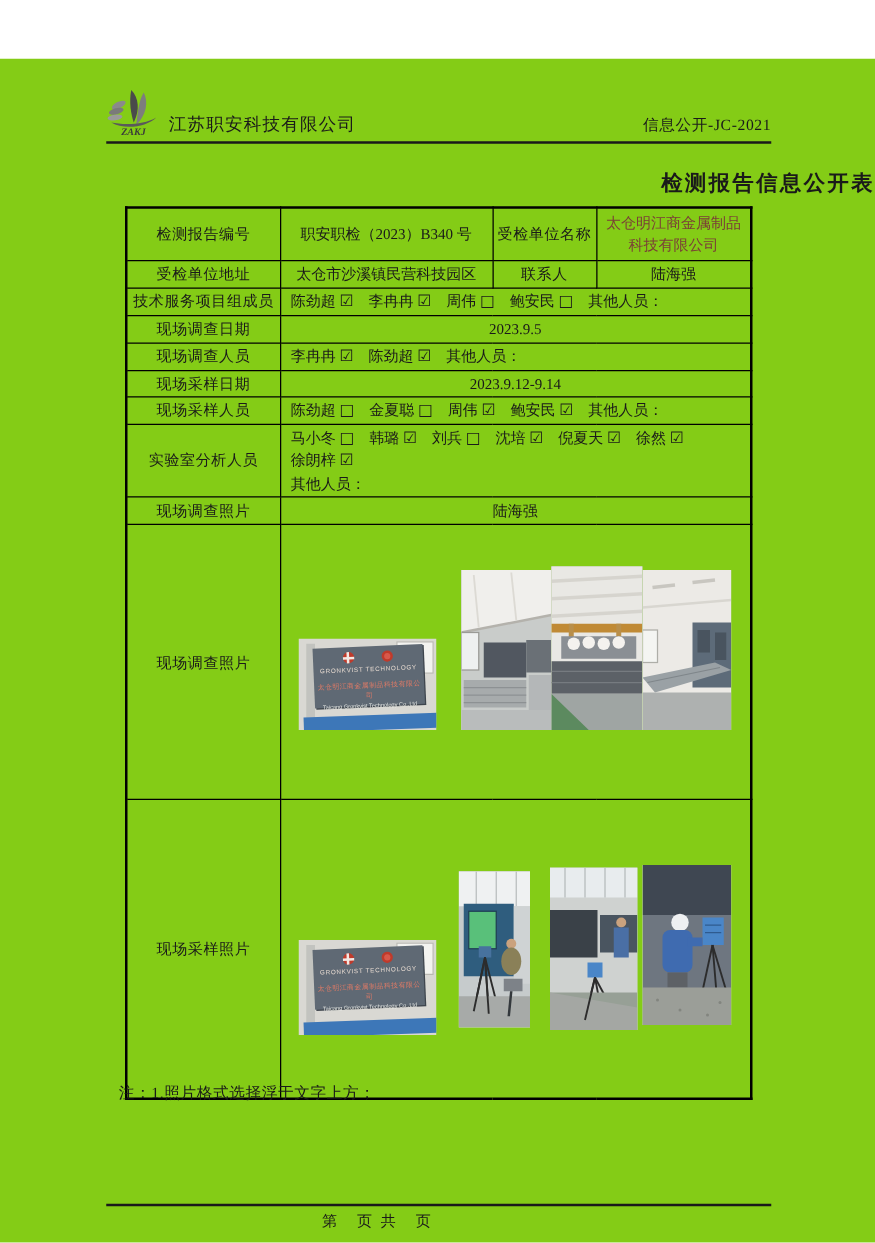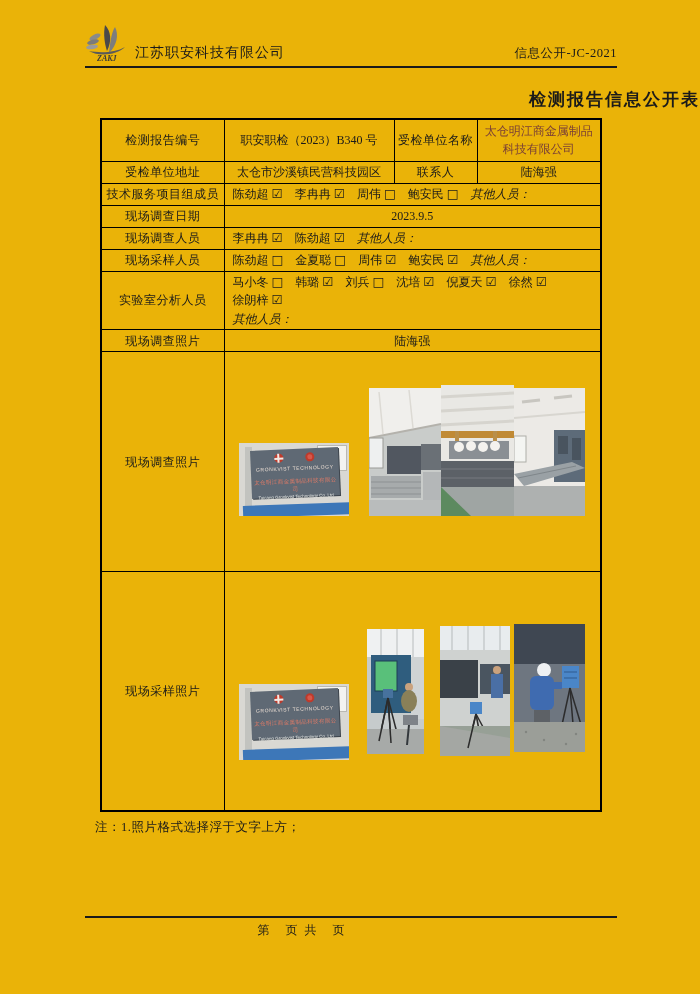--- a/index.html
+++ b/index.html
@@ -2,21 +2,21 @@
 <html><head>
 <meta charset="utf-8">
 <style>
   * { margin:0; padding:0; box-sizing:border-box; }
   html,body { background:#ffffff; }
   body {
     width:700px; height:994px; position:relative;
     font-family:"Liberation Serif","DejaVu Serif",serif;
     color:#1a1a1a;
   }
-  .page { position:absolute; inset:0; background:#eab308; overflow:hidden; }
+  .page { position:absolute; inset:0; background:#84cc16; overflow:hidden;margin-top:47px; }
 
   
   .header {
     position:absolute; left:85px; top:26px; width:532px; height:42px;
     border-bottom:2px solid #1a1a1a;
     display:flex; align-items:flex-end; justify-content:space-between;
     padding-bottom:3px;
   }
   .brand { display:flex; align-items:flex-end; gap:4px; }
   .logo { width:46px; height:40px; position:relative; flex:0 0 auto; }
@@ -36,21 +36,21 @@
     border:2px solid #000;
     font-size:12px;
   }
   table.info td { border:1px solid #000; vertical-align:middle; line-height:1.5; }
   td.lbl { text-align:center; letter-spacing:0.5px; padding:1px 2px; }
   td.val { text-align:center; padding:1px 4px; }
   td.val-left { text-align:left; padding:1px 4px 1px 8px; }
   td.unit-name { color:#7b4036; text-align:center; padding:1px 6px; line-height:1.45; }
   .member { white-space:nowrap; margin-right:9px; }
   .cb { font-family:"DejaVu Sans",sans-serif; font-size:12.5px; margin-left:3px; }
-  .other-label { white-space:nowrap;font-style:italic; }
+  .other-label { white-space:nowrap; }
 
   
   td.photo-cell { position:relative; padding:0; }
   .photo { position:absolute; overflow:hidden; background:#cfd2d0; }
   .photo svg { display:block; width:100%; height:100%; }
 
   
   .sign { background:#d9d8d3; }
   .sign .win { position:absolute; right:2px; top:2px; width:30px; height:26px; background:#f3f3f0; border:1px solid #b9b8b2; }
   .sign .pole { position:absolute; left:6px; top:4px; width:7px; height:100%; background:#c2c3bf; }
@@ -142,20 +142,24 @@
 
     <tr style="height:22px">
       <td class="lbl">现场调查人员</td>
       <td class="val-left" colspan="3">
         <span class="member"><span>李冉冉</span><span class="cb">☑</span></span>
         <span class="member"><span>陈劲超</span><span class="cb">☑</span></span>
         <span class="other-label">其他人员：</span>
       </td>
     </tr>
 
+    <tr style="height:21px">
+      <td class="lbl">现场采样日期</td>
+      <td class="val" colspan="3">2023.9.12-9.14</td>
+    </tr>
 
     <tr style="height:22px">
       <td class="lbl">现场采样人员</td>
       <td class="val-left" colspan="3">
         <span class="member"><span>陈劲超</span><span class="cb">□</span></span>
         <span class="member"><span>金夏聪</span><span class="cb">□</span></span>
         <span class="member"><span>周伟</span><span class="cb">☑</span></span>
         <span class="member"><span>鲍安民</span><span class="cb">☑</span></span>
         <span class="other-label">其他人员：</span>
       </td>

